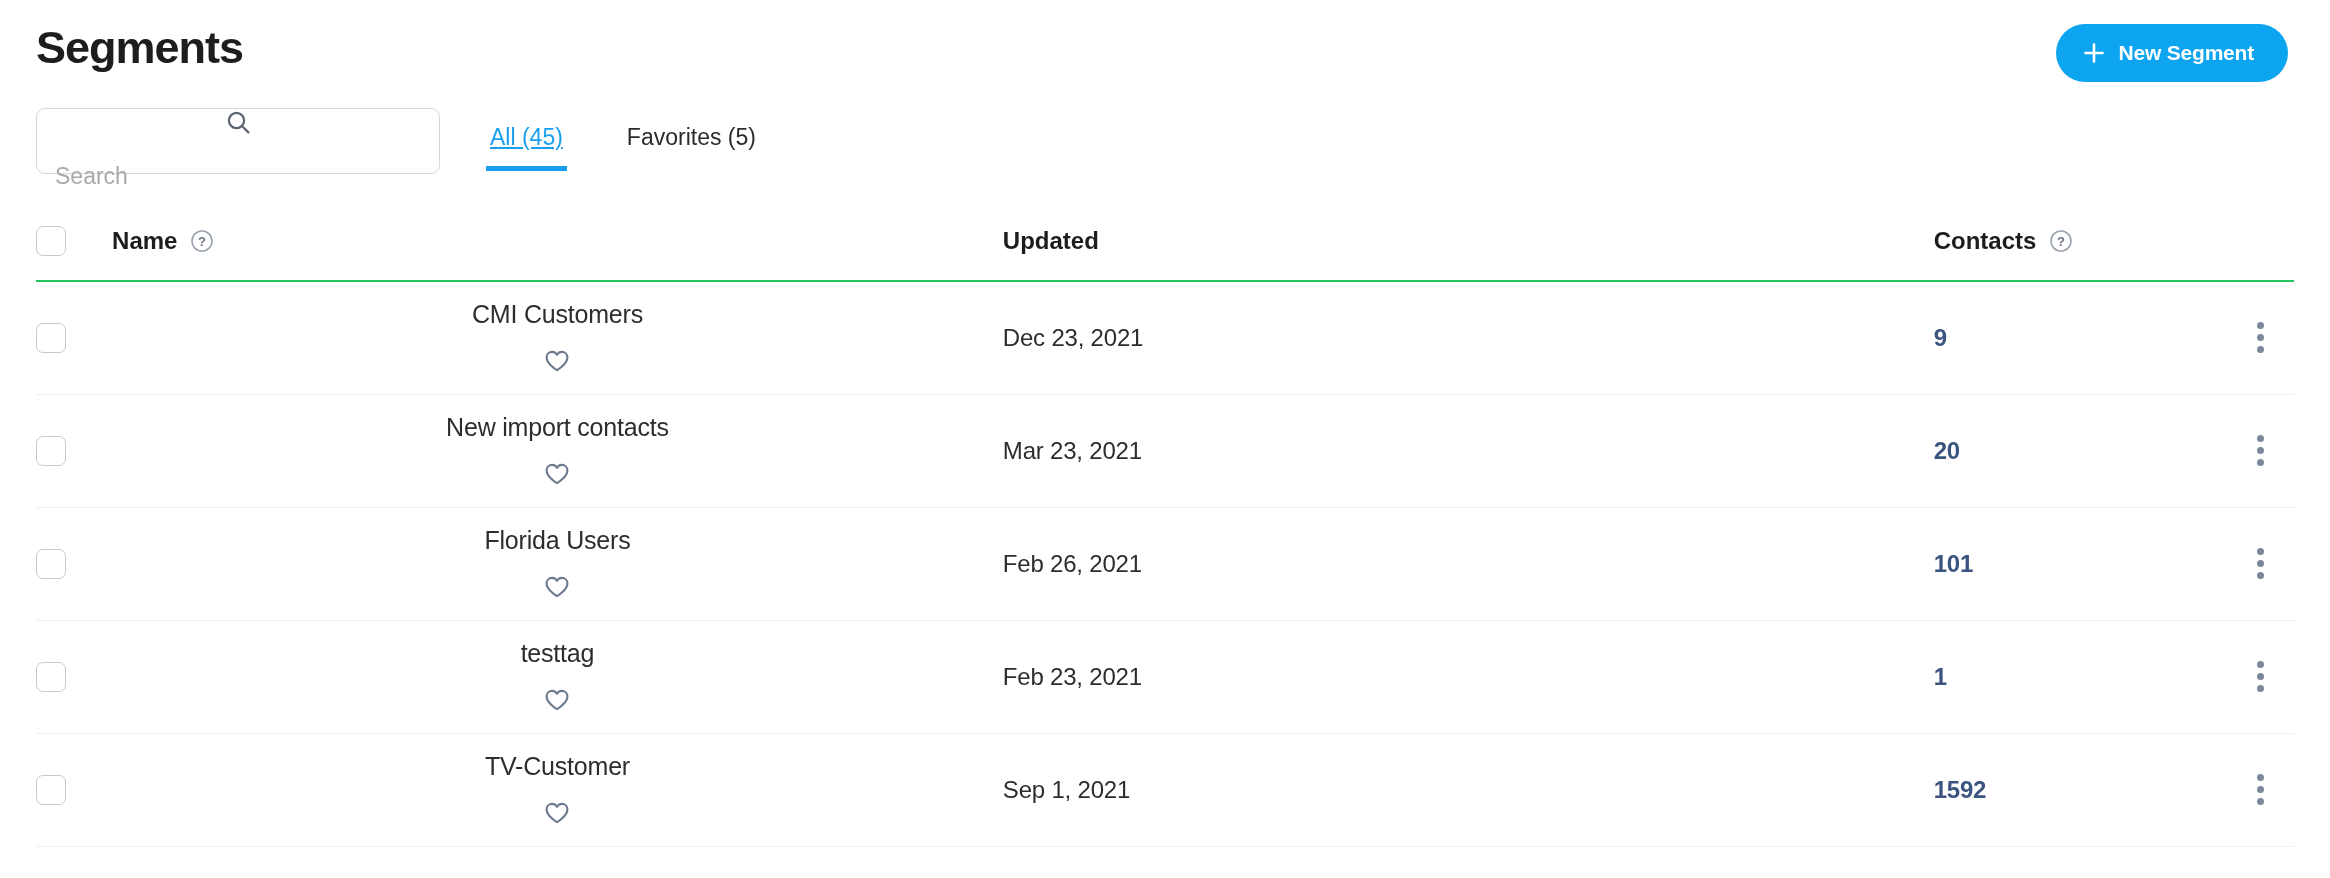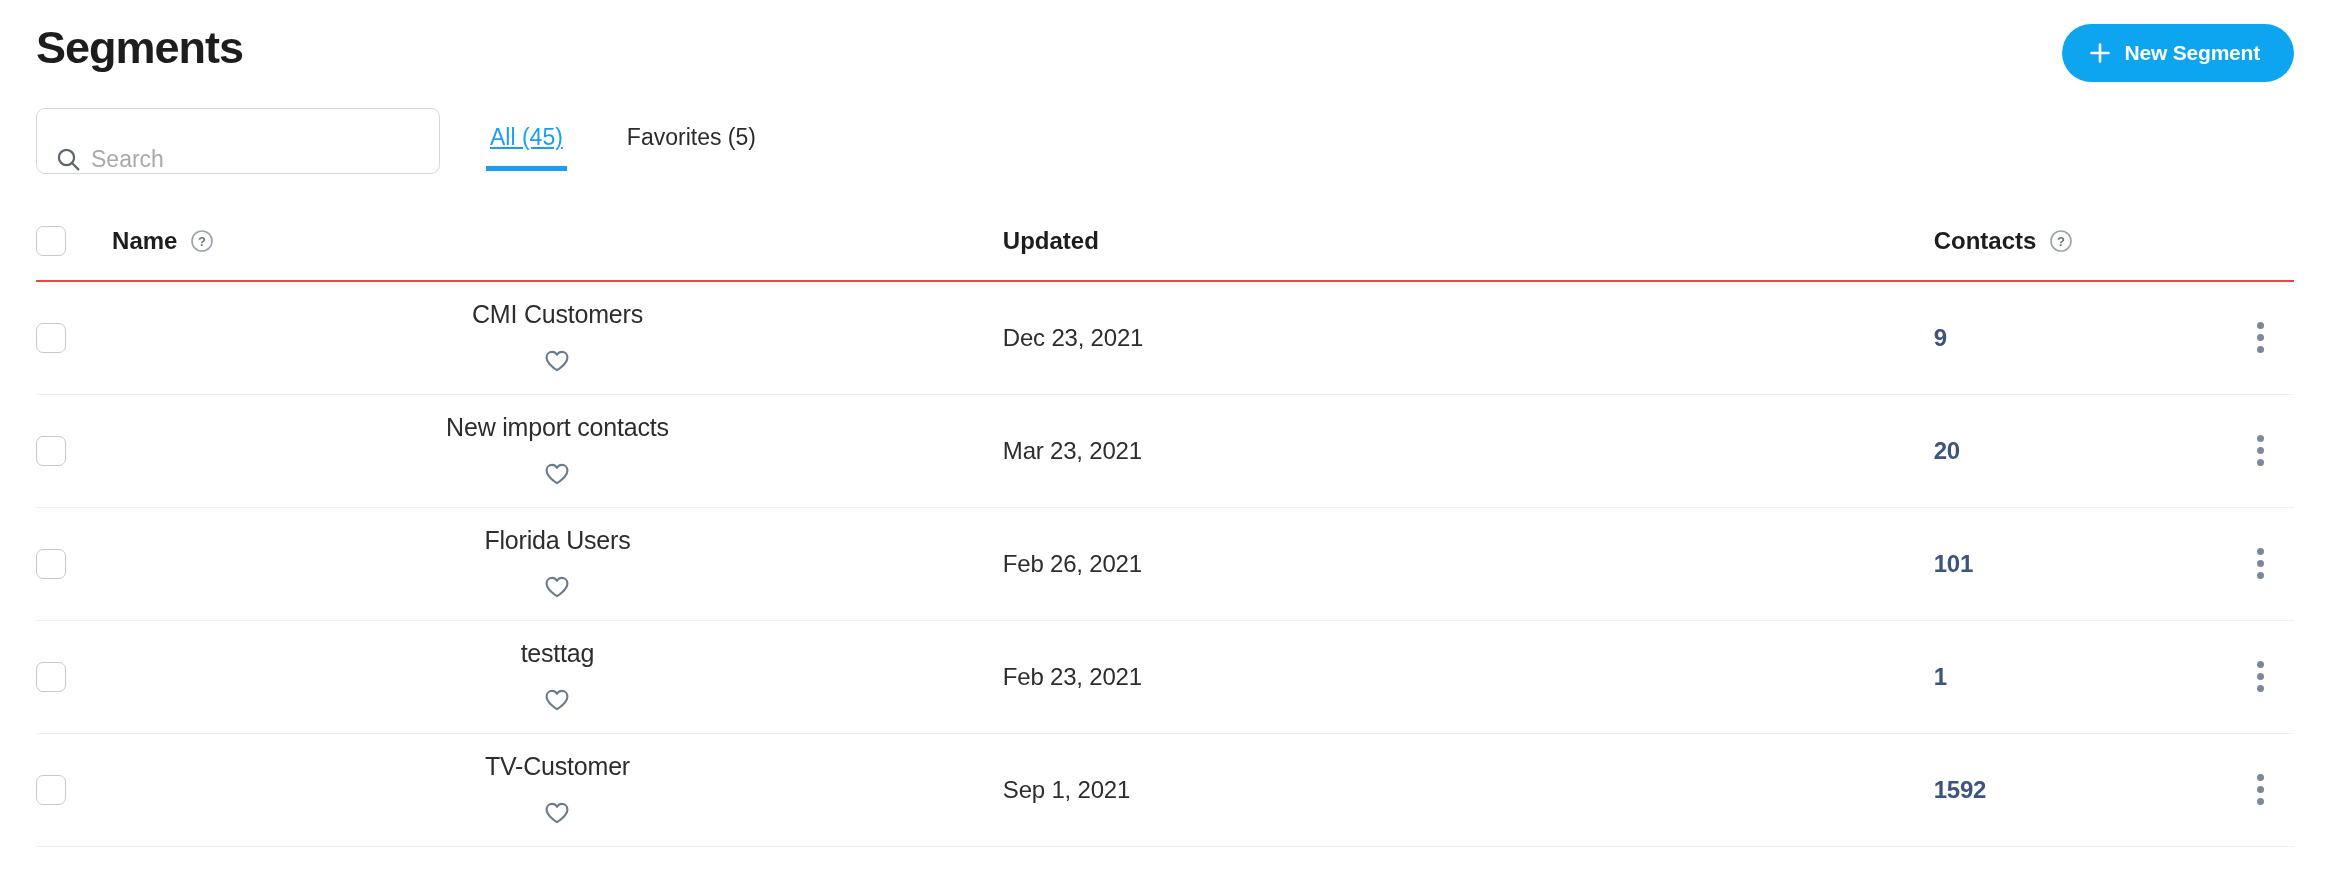--- a/index.html
+++ b/index.html
@@ -32,21 +32,21 @@
     font-size: 45px;
     font-weight: bold;
     color: #1d1d1d;
     letter-spacing: -1.0px;
     line-height: 1;
     padding-top: 25px;
   }
 
   .new-segment-button {
     position: absolute;
-    right: 0px;
+    right: 6px;
     top: 24px;
     height: 58px;
     padding: 0 34px 0 26px;
     background: #0ea5f0;
     border: none;
     border-radius: 29px;
     color: #ffffff;
     font-size: 21px;
     font-weight: bold;
     font-family: "Liberation Sans", sans-serif;
@@ -72,24 +72,25 @@
     align-items: flex-start;
   }
 
   .search-box {
     position: relative;
     width: 404px;
     height: 66px;
     border: 1.5px solid #d8d8d8;
     border-radius: 9px;
     display: flex;
-    align-items: flex-end;
+    align-items: center;
     padding: 0 18px;
-    gap: 9px;
+    gap: 27px;
     background: #fff;
+    flex-direction: column;
   }
   .search-icon { flex: none; display: flex; }
   .search-input {
     border: none;
     outline: none;
     font-size: 23px;
     font-family: "Liberation Sans", sans-serif;
     color: #333;
     width: 100%;
     background: transparent;
@@ -126,21 +127,21 @@
     border-collapse: collapse;
     table-layout: fixed;
   }
 
   .segments-table thead th {
     text-align: left;
     font-size: 24px;
     font-weight: bold;
     color: #1d1d1d;
     padding: 10px 0 24px 0;
-    border-bottom: 2px solid #ef4444;
+    border-bottom: 2px solid #22c55e;
     vertical-align: middle;
   }
 
   .segments-table tbody td {
     padding: 0;
     height: 113px;
     border-bottom: 1.5px solid #f0f0f0;
     vertical-align: middle;
     font-size: 24px;
     color: #2d2d2d;

